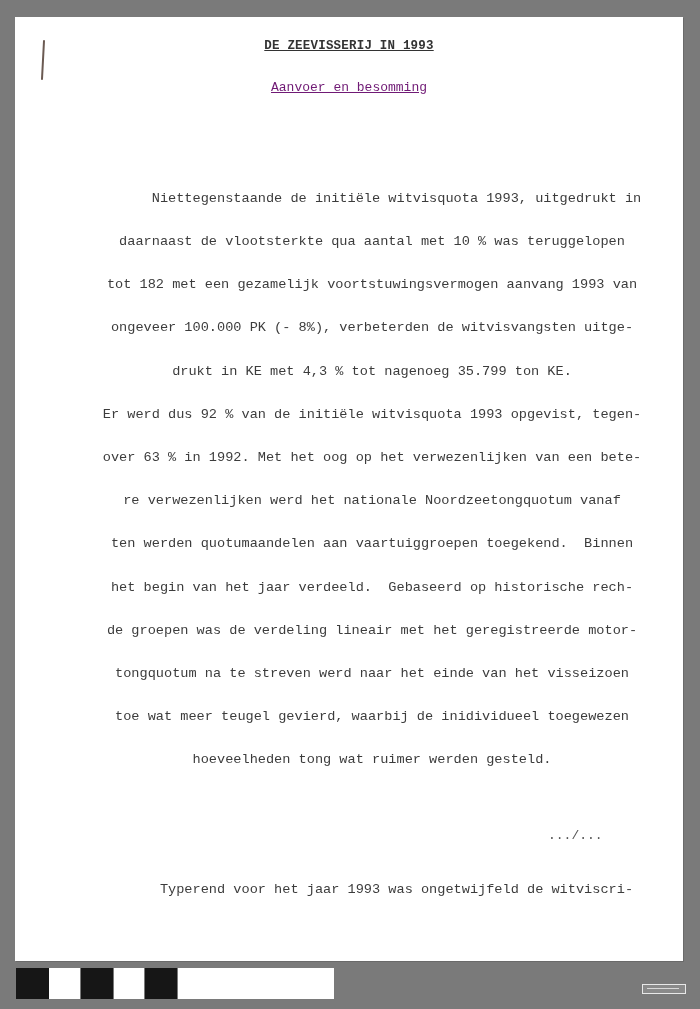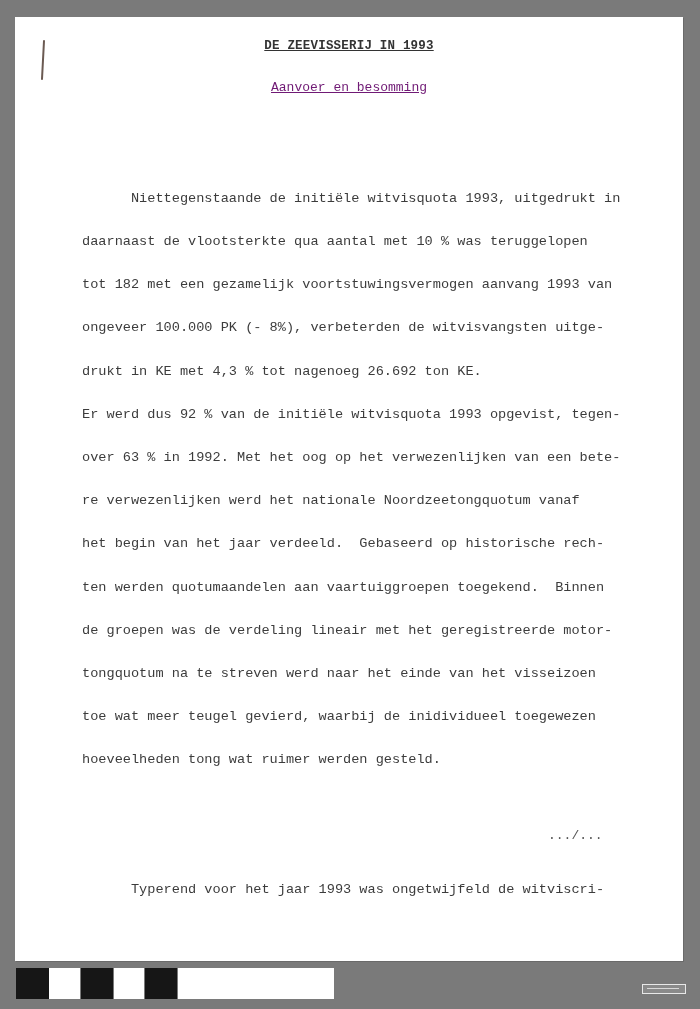--- a/index.html
+++ b/index.html
@@ -47,21 +47,21 @@
   }
   .body {
     position: absolute;
     left: 67px; top: 117px;
     width: 580px;
     font-size: 13.6px;
     line-height: 14.4px;
     color: #3c3c3c;
     white-space: pre;
   }
-  .para { margin: 0 0 14.4px 0; }
+  .para { margin: 0 0 14.4px 0; text-align: center; }
   .continuation {
     position: absolute;
     left: 533px; top: 811px;
     font-size: 13px;
     color: #555;
   }
   .color-bar {
     position: absolute;
     top: 968px; height: 31px;
   }
@@ -88,26 +88,26 @@
 
   <div class="doc-title">DE ZEEVISSERIJ IN 1993</div>
   <div class="doc-subtitle">Aanvoer en besomming</div>
 
   <div class="body">
     <div class="para">
       <div>      Niettegenstaande de initiële witvisquota 1993, uitgedrukt in</div>
       <div>daarnaast de vlootsterkte qua aantal met 10 % was teruggelopen</div>
       <div>tot 182 met een gezamelijk voortstuwingsvermogen aanvang 1993 van</div>
       <div>ongeveer 100.000 PK (- 8%), verbeterden de witvisvangsten uitge-</div>
-      <div>drukt in KE met 4,3 % tot nagenoeg 26.692 ton KE.</div>
+      <div>drukt in KE met 4,3 % tot nagenoeg 35.799 ton KE.</div>
       <div>Er werd dus 92 % van de initiële witvisquota 1993 opgevist, tegen-</div>
       <div>over 63 % in 1992. Met het oog op het verwezenlijken van een bete-</div>
       <div>re verwezenlijken werd het nationale Noordzeetongquotum vanaf</div>
+      <div>ten werden quotumaandelen aan vaartuiggroepen toegekend.  Binnen</div>
       <div>het begin van het jaar verdeeld.  Gebaseerd op historische rech-</div>
-      <div>ten werden quotumaandelen aan vaartuiggroepen toegekend.  Binnen</div>
       <div>de groepen was de verdeling lineair met het geregistreerde motor-</div>
       <div>tongquotum na te streven werd naar het einde van het visseizoen</div>
       <div>toe wat meer teugel gevierd, waarbij de inidividueel toegewezen</div>
       <div>hoeveelheden tong wat ruimer werden gesteld.</div>
     </div>
 
     <div class="para">
       <div>      Typerend voor het jaar 1993 was ongetwijfeld de witviscri-</div>
       
       

